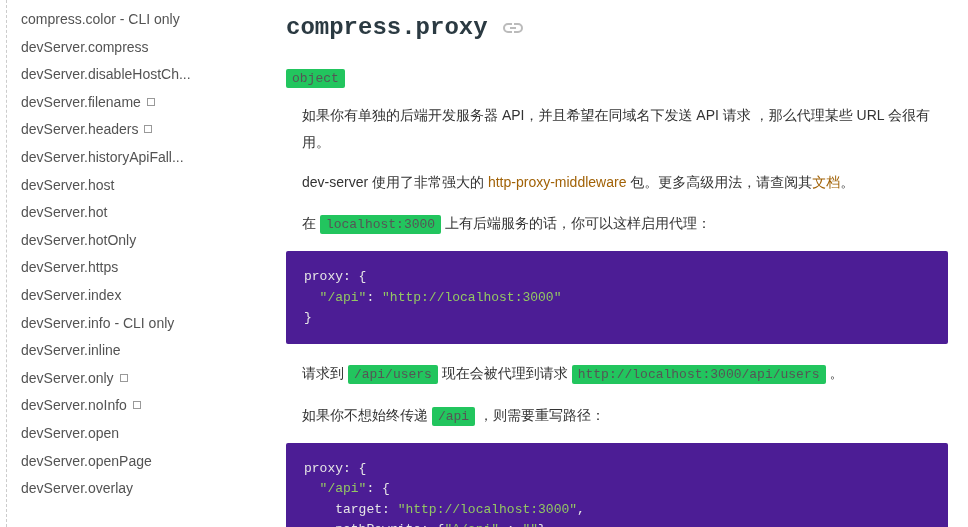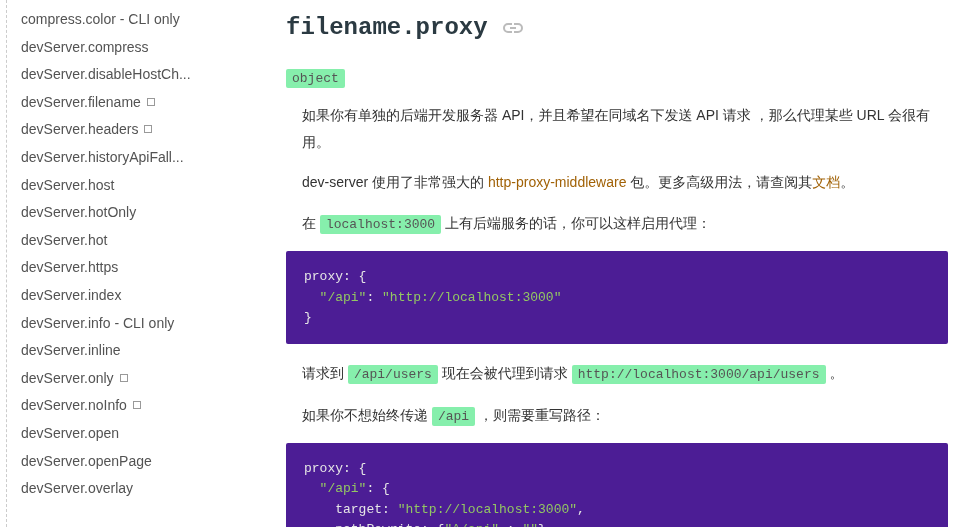--- a/index.html
+++ b/index.html
@@ -62,21 +62,21 @@
     display: flex;
     align-items: center;
   }
   .link-icon {
     margin-left: 14px;
     color: #bbb;
   }
   .link-icon svg { display: block; }
   code.inline {
     font-family: "Consolas","Menlo","Courier New",monospace;
-    background: #86efac;
+    background: #22c55e;
     color: #555;
     padding: 2px 6px;
     border-radius: 2px;
     font-size: 13px;
   }
   p.para {
     margin: 14px 16px;
     line-height: 1.9;
     color: #333;
     font-size: 14px;
@@ -101,37 +101,37 @@
 <body>
 
 <nav class="sidebar" id="sidebar">
     <div class="sidebar-item"><span>compress.color - CLI only</span></div>
     <div class="sidebar-item"><span>devServer.compress</span></div>
     <div class="sidebar-item"><span>devServer.disableHostCh...</span></div>
     <div class="sidebar-item"><span>devServer.filename</span> <span class="boxmark"></span></div>
     <div class="sidebar-item"><span>devServer.headers</span> <span class="boxmark"></span></div>
     <div class="sidebar-item"><span>devServer.historyApiFall...</span></div>
     <div class="sidebar-item"><span>devServer.host</span></div>
+    <div class="sidebar-item"><span>devServer.hot</span></div>
     <div class="sidebar-item"><span>devServer.hotOnly</span></div>
-    <div class="sidebar-item"><span>devServer.hot</span></div>
     <div class="sidebar-item"><span>devServer.https</span></div>
     <div class="sidebar-item"><span>devServer.index</span></div>
     <div class="sidebar-item"><span>devServer.info - CLI only</span></div>
     <div class="sidebar-item"><span>devServer.inline</span></div>
     <div class="sidebar-item"><span>devServer.only</span> <span class="boxmark"></span></div>
     <div class="sidebar-item"><span>devServer.noInfo</span> <span class="boxmark"></span></div>
     <div class="sidebar-item"><span>devServer.open</span></div>
     <div class="sidebar-item"><span>devServer.openPage</span></div>
     <div class="sidebar-item"><span>devServer.overlay</span></div>
   </nav>
 
 <main class="main">
 
   <h2 class="title">
-    <span>filename.proxy</span>
+    <span>compress.proxy</span>
     <span class="link-icon">
       <svg width="22" height="14" viewBox="0 0 22 14">
           <g fill="none" stroke="#bbb" stroke-width="2">
             <path d="M8 7 H14"></path>
             <path d="M10 3 H6 a4 4 0 0 0 0 8 h4"></path>
             <path d="M12 3 h4 a4 4 0 0 1 0 8 h-4"></path>
           </g>
         </svg>
     </span>
   </h2>

